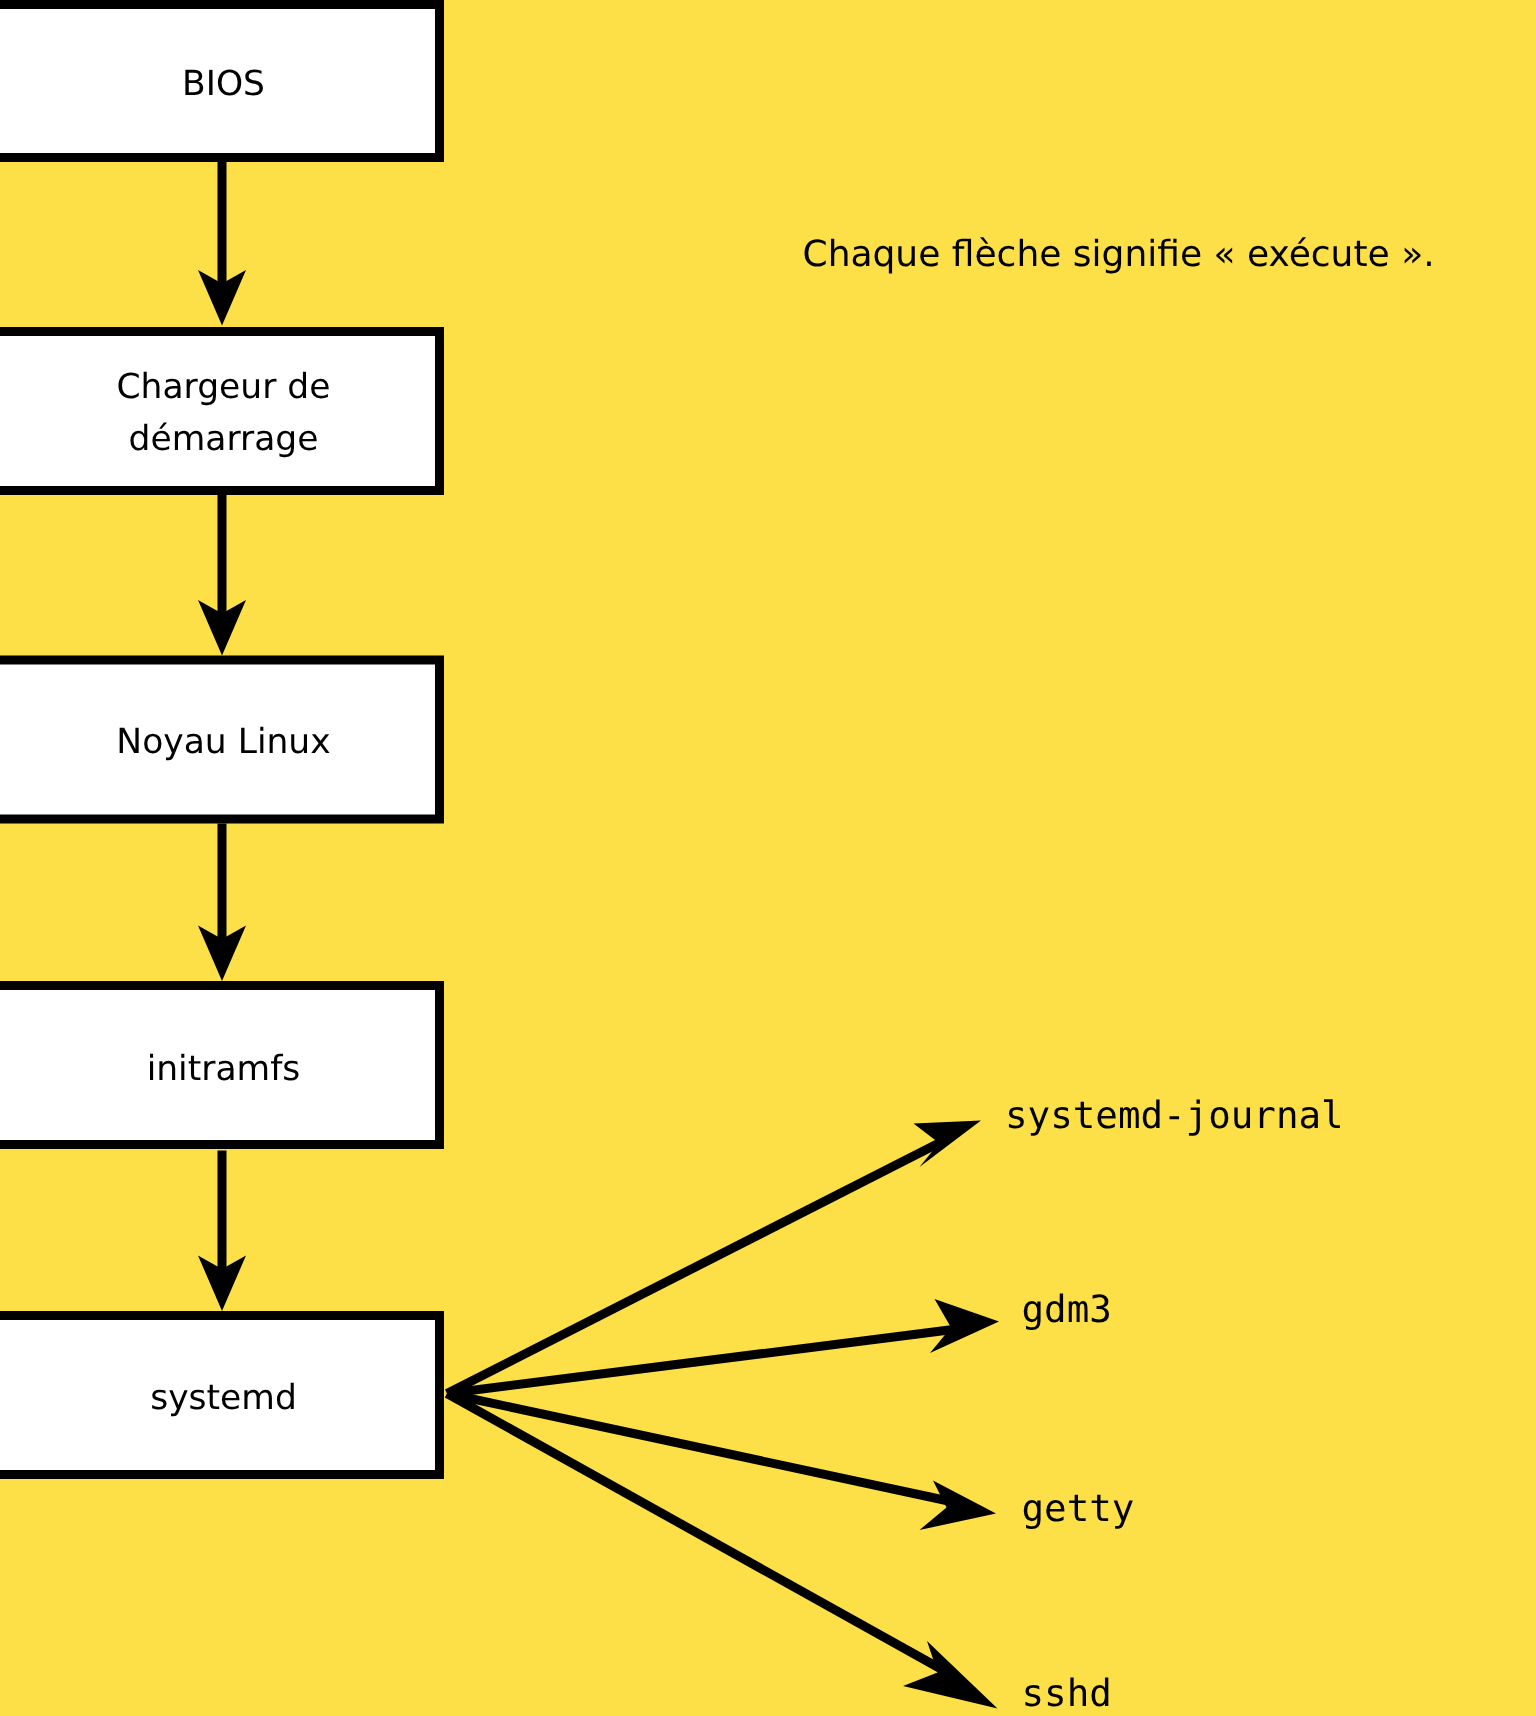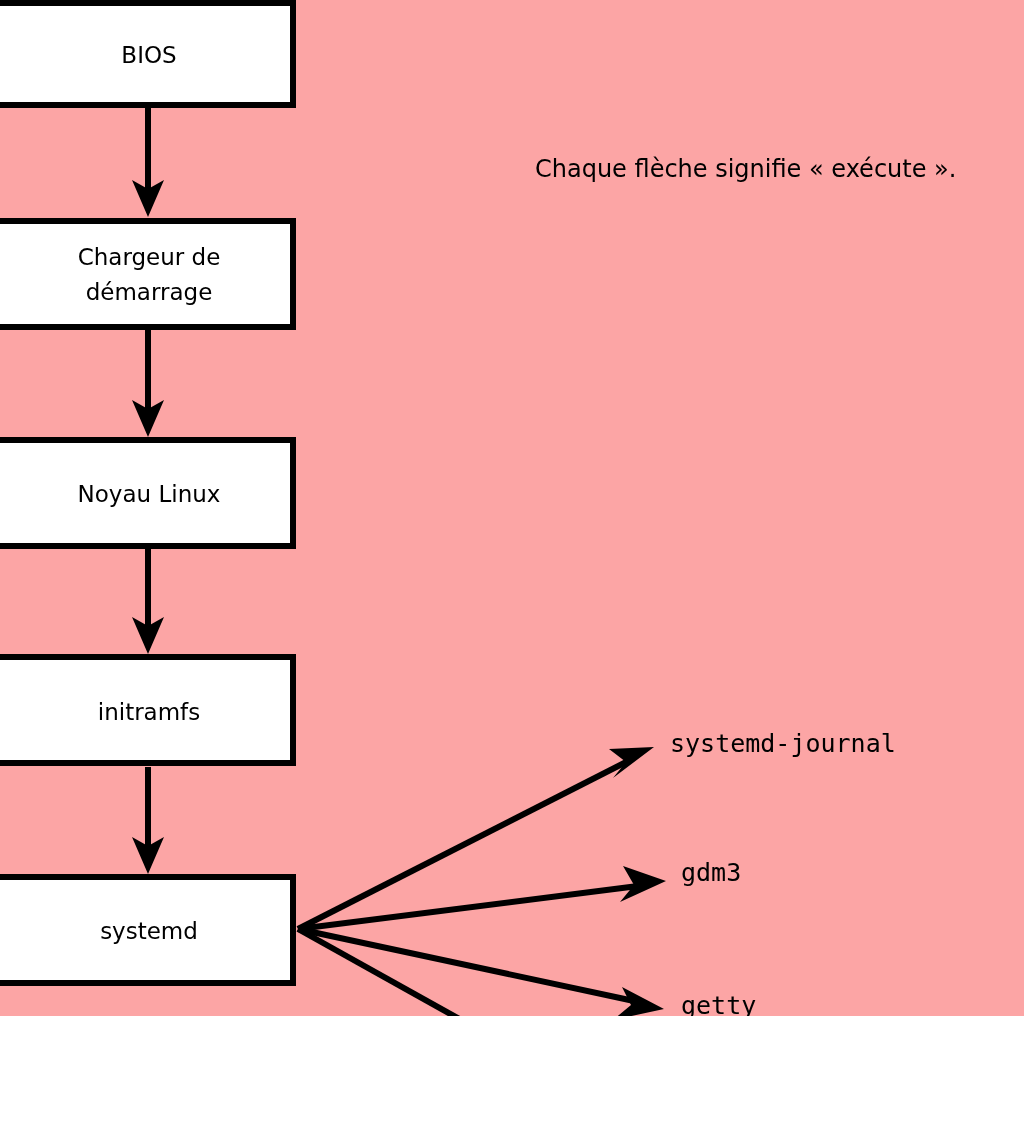--- a/index.html
+++ b/index.html
@@ -8,22 +8,22 @@
     padding: 0;
     background: #ffffff;
   }
   body {
     font-family: "DejaVu Sans", sans-serif;
     color: #000000;
   }
   #canvas {
     position: relative;
     width: 1024px;
-    height: 1016px;
-    background: #fca5a5;
+    height: 1144px;
+    background: #fde047;
     overflow: hidden;
   }
   #diagram-svg {
     position: absolute;
     left: 0;
     top: 0;
     width: 1024px;
     height: 1144px;
     display: block;
   }

